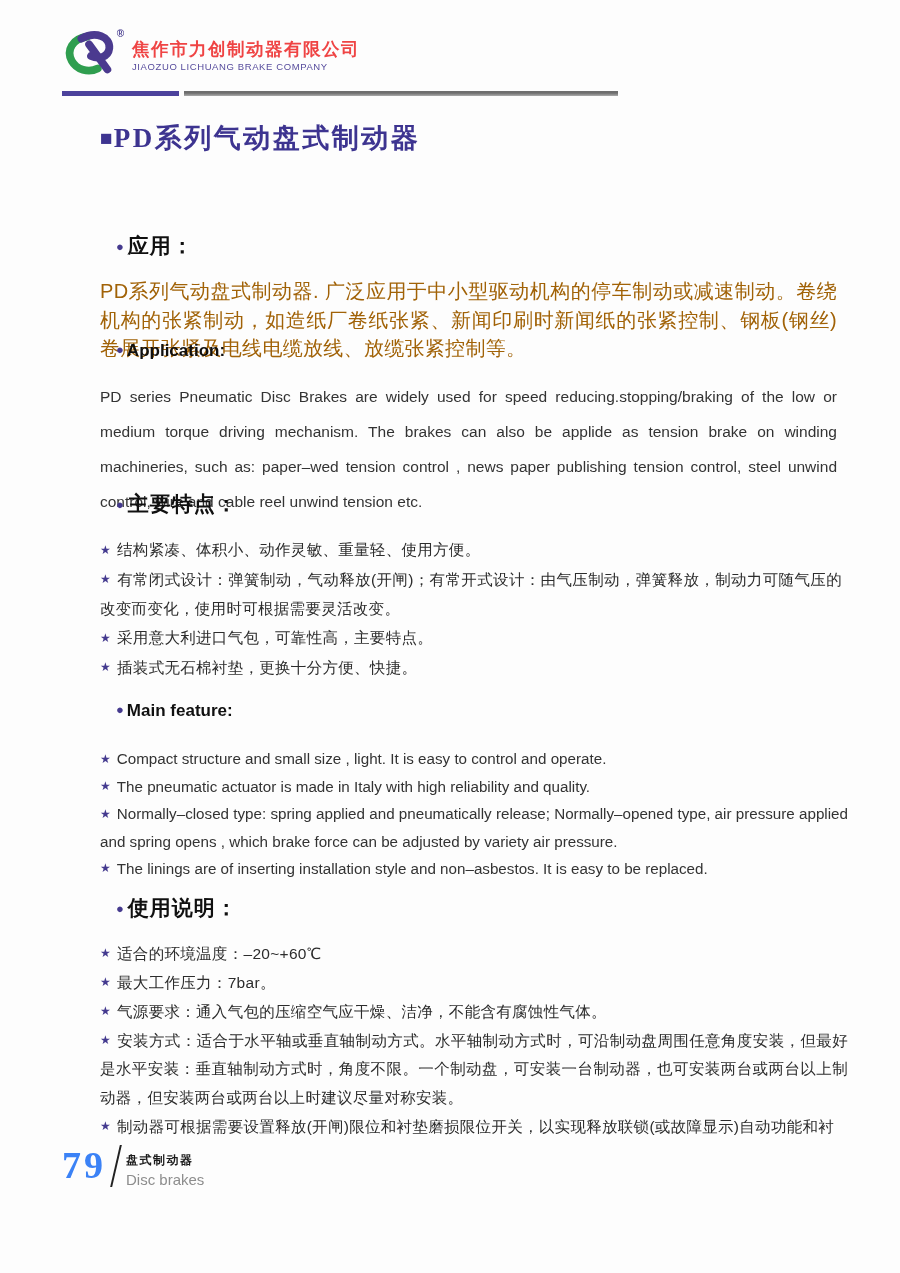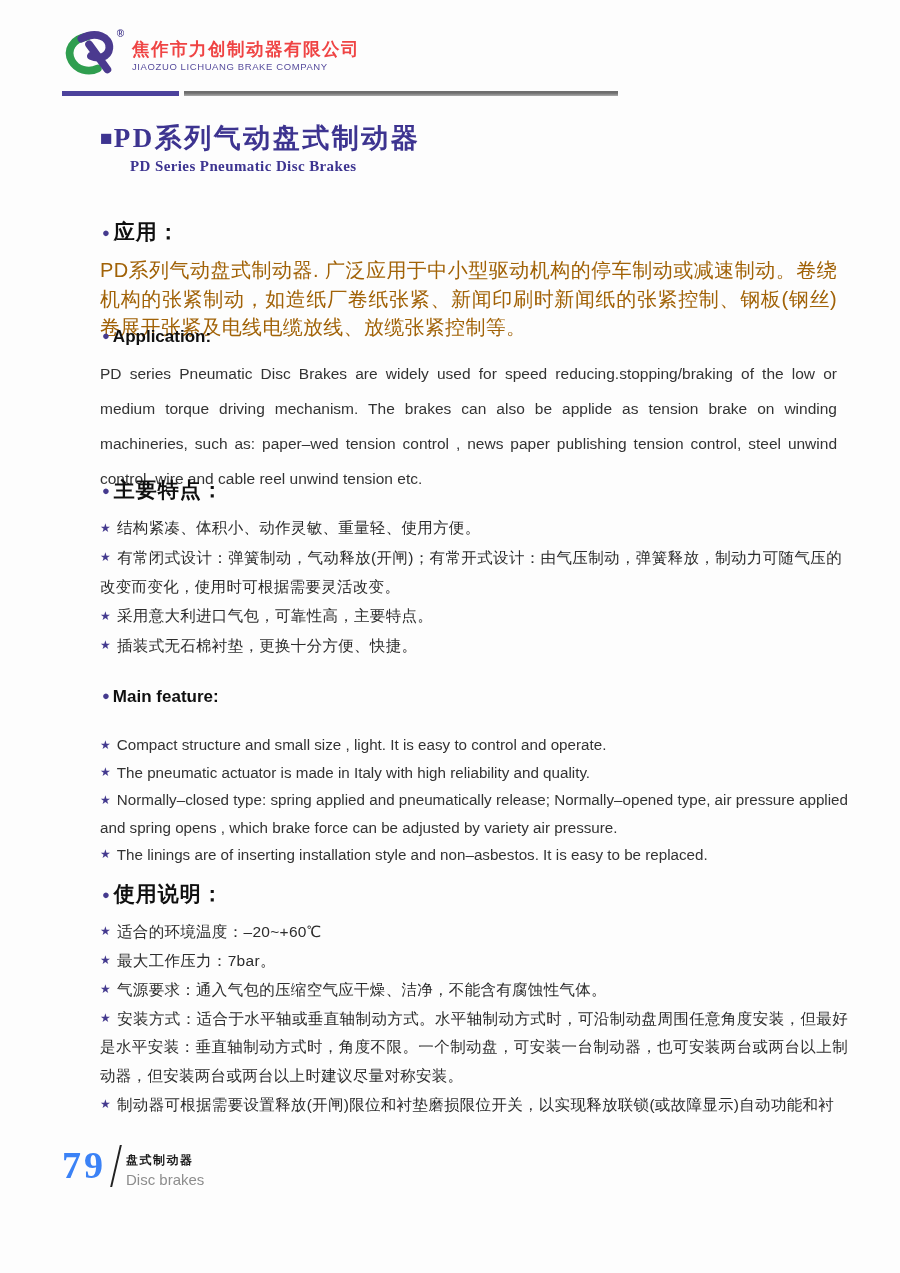--- a/index.html
+++ b/index.html
@@ -58,21 +58,21 @@
   }
 
   
   .sec { position: absolute; left: 100px; }
   .sec-app-cn  { top: 216px; width: 737px; }
   .sec-app-en  { top: 322px; width: 737px; }
   .sec-feat-cn { top: 474px; width: 742px; }
   .sec-feat-en { top: 682px; width: 748px; }
   .sec-usage   { top: 878px; width: 748px; }
 
-  .h-cn, .h-en { margin: 2px; color: #101010; }
+  .h-cn, .h-en { margin: 16px; color: #101010; }
   .h-cn { font-size: 21px; font-weight: bold; line-height: 28px; letter-spacing: 1px; }
   .h-en { font-size: 17px; font-weight: bold; line-height: 24px; }
   .dot  { color: #453a8e; font-size: 13px; margin-right: 3px; vertical-align: 2px; }
 
   .body-cn {
     margin: 9px 0 0; font-size: 20px; line-height: 28.5px;
     color: #a16207; text-align: justify; letter-spacing: 0.3px;
   }
   .body-en {
     margin: 7px 0 0; font-size: 15.5px; line-height: 35px;
@@ -129,21 +129,20 @@
   </div>
   <div class="header-rule">
     <span class="rule-purple"></span>
     <span class="rule-gray"></span>
   </div>
 
   <div class="title-block">
     <div class="title-cn">
       <span class="sq">■</span><span>PD系列气动盘式制动器</span>
     </div>
-    <div class="title-en">PD Series Pneumatic Disc Brakes</div>
   </div>
 
   <section class="sec sec-app-cn">
     <h2 class="h-cn">
       <span class="dot">●</span><span>应用：</span>
     </h2>
     <p class="body-cn">PD系列气动盘式制动器. 广泛应用于中小型驱动机构的停车制动或减速制动。卷绕机构的张紧制动，如造纸厂卷纸张紧、新闻印刷时新闻纸的张紧控制、钢板(钢丝)卷展开张紧及电线电缆放线、放缆张紧控制等。</p>
   </section>
 
   <section class="sec sec-app-en">

